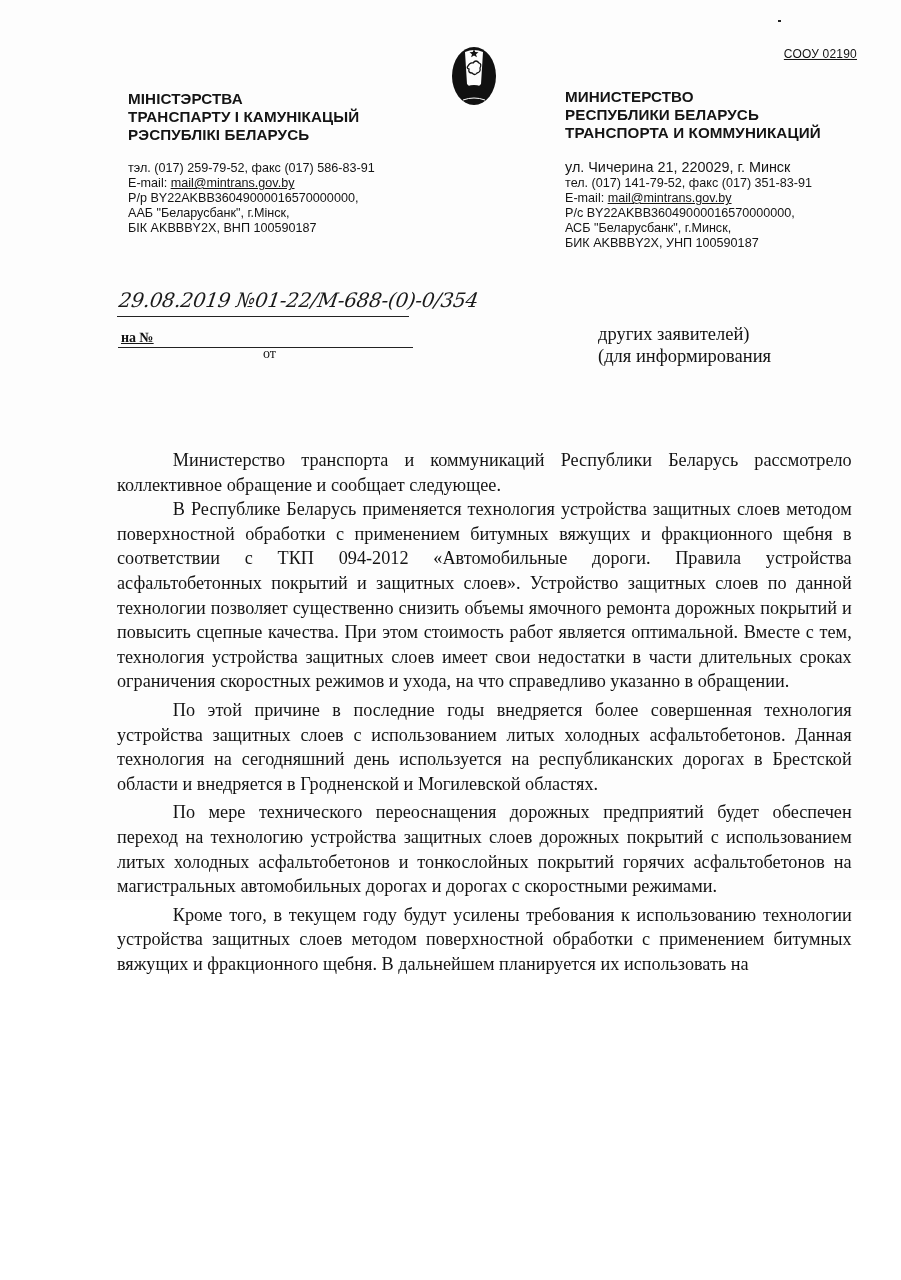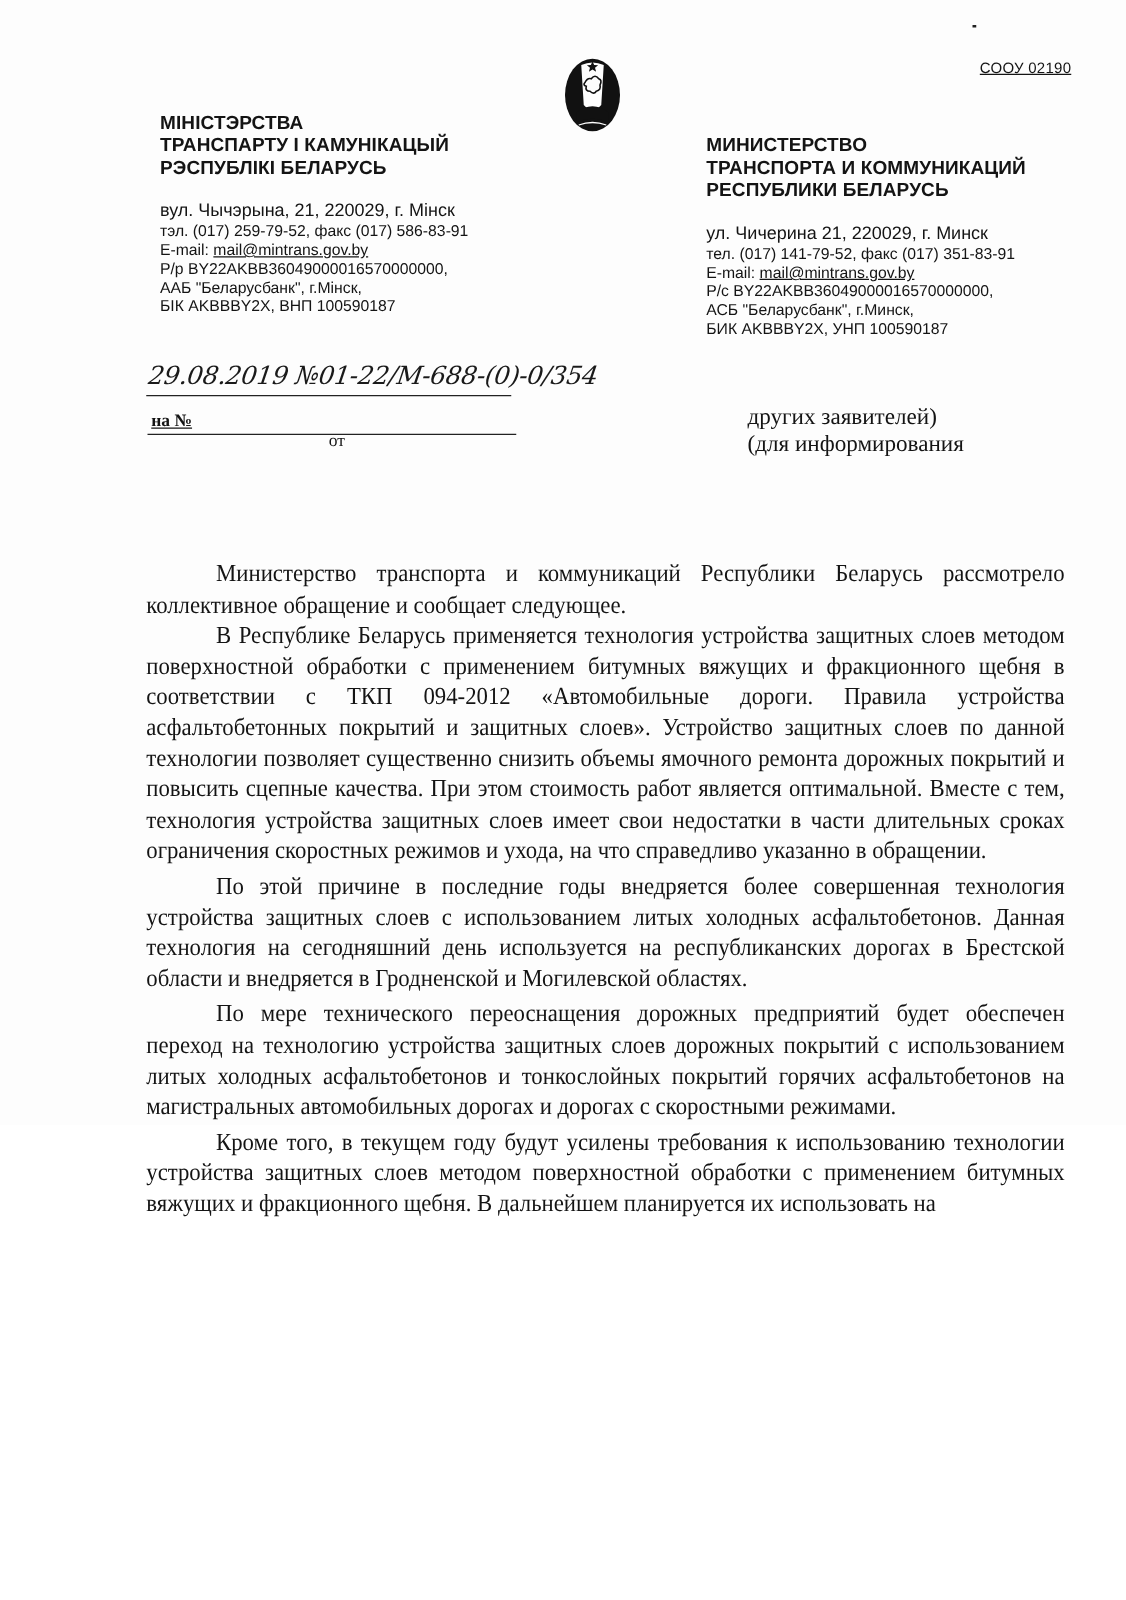--- a/index.html
+++ b/index.html
@@ -6,21 +6,21 @@
   body { width: 901px; height: 1280px; position: relative; overflow: hidden; color: #141414; }
   .page { position: absolute; left: 0; top: 0; width: 901px; height: 900px; background: #fdfdfd; }
 
   .header-code { position: absolute; right: 44px; top: 47px; font-family: "Liberation Sans", sans-serif; font-size: 12px; text-decoration: underline; letter-spacing: 0.2px; }
   .tick-mark { position: absolute; left: 778px; top: 20px; width: 3px; height: 2px; background: #222; }
 
   .emblem { position: absolute; left: 451px; top: 40px; width: 46px; height: 66px; }
 
   .ministry-block { position: absolute; text-align: left; font-family: "Liberation Sans", sans-serif; }
   .ministry-left { left: 128px; top: 90px; width: 300px; }
-  .ministry-right { left: 565px; top: 108px; width: 300px; }
+  .ministry-right { left: 565px; top: 88px; width: 300px; }
   .ministry-title { font-weight: bold; font-size: 15.2px; line-height: 18px; letter-spacing: 0.1px; }
   .ministry-title div { white-space: nowrap; }
   .address { margin-top: 17px; font-size: 12.6px; line-height: 15px; }
   .address .street { font-size: 14.4px; line-height: 17px; }
   .address div { white-space: nowrap; }
   .email-link { text-decoration: underline; }
 
   .outgoing { position: absolute; left: 117px; top: 288px; width: 420px; height: 34px; }
   .outgoing-line { position: absolute; left: 0; top: 28px; width: 292px; height: 1px; background: #222; }
   .outgoing-text { position: absolute; left: 2px; top: 0; font-family: "DejaVu Serif", serif; font-style: italic; font-size: 20px; letter-spacing: -0.3px; transform: skewX(-8deg); white-space: nowrap; color: #1a1a1a; }
@@ -53,34 +53,33 @@
     <path d="M12 60 Q23 56 34 60" stroke="#fdfdfd" stroke-width="1" fill="none"></path>
   </svg>
 
   <div class="ministry-block ministry-left">
     <div class="ministry-title">
       <div>МІНІСТЭРСТВА</div>
       <div>ТРАНСПАРТУ І КАМУНІКАЦЫЙ</div>
       <div>РЭСПУБЛІКІ БЕЛАРУСЬ</div>
     </div>
     <div class="address">
-      <div class="street">вул. Чычэрына, 21,  220029, г. Мінск</div>
       <div>тэл. (017) 259-79-52, факс (017) 586-83-91</div>
       <div><span>E-mail: </span><span class="email-link">mail@mintrans.gov.by</span></div>
       <div>Р/р  BY22AKBB36049000016570000000,</div>
       <div>ААБ "Беларусбанк", г.Мінск,</div>
       <div>БІК  AKBBBY2X, ВНП 100590187</div>
     </div>
   </div>
 
   <div class="ministry-block ministry-right">
     <div class="ministry-title">
       <div>МИНИСТЕРСТВО</div>
+      <div>РЕСПУБЛИКИ БЕЛАРУСЬ</div>
       <div>ТРАНСПОРТА И КОММУНИКАЦИЙ</div>
-      <div>РЕСПУБЛИКИ БЕЛАРУСЬ</div>
     </div>
     <div class="address">
       <div class="street">ул. Чичерина 21, 220029, г. Минск</div>
       <div>тел. (017) 141-79-52, факс (017) 351-83-91</div>
       <div><span>E-mail: </span><span class="email-link">mail@mintrans.gov.by</span></div>
       <div>Р/с BY22AKBB36049000016570000000,</div>
       <div>АСБ "Беларусбанк", г.Минск,</div>
       <div>БИК  AKBBBY2X, УНП 100590187</div>
     </div>
   </div>

